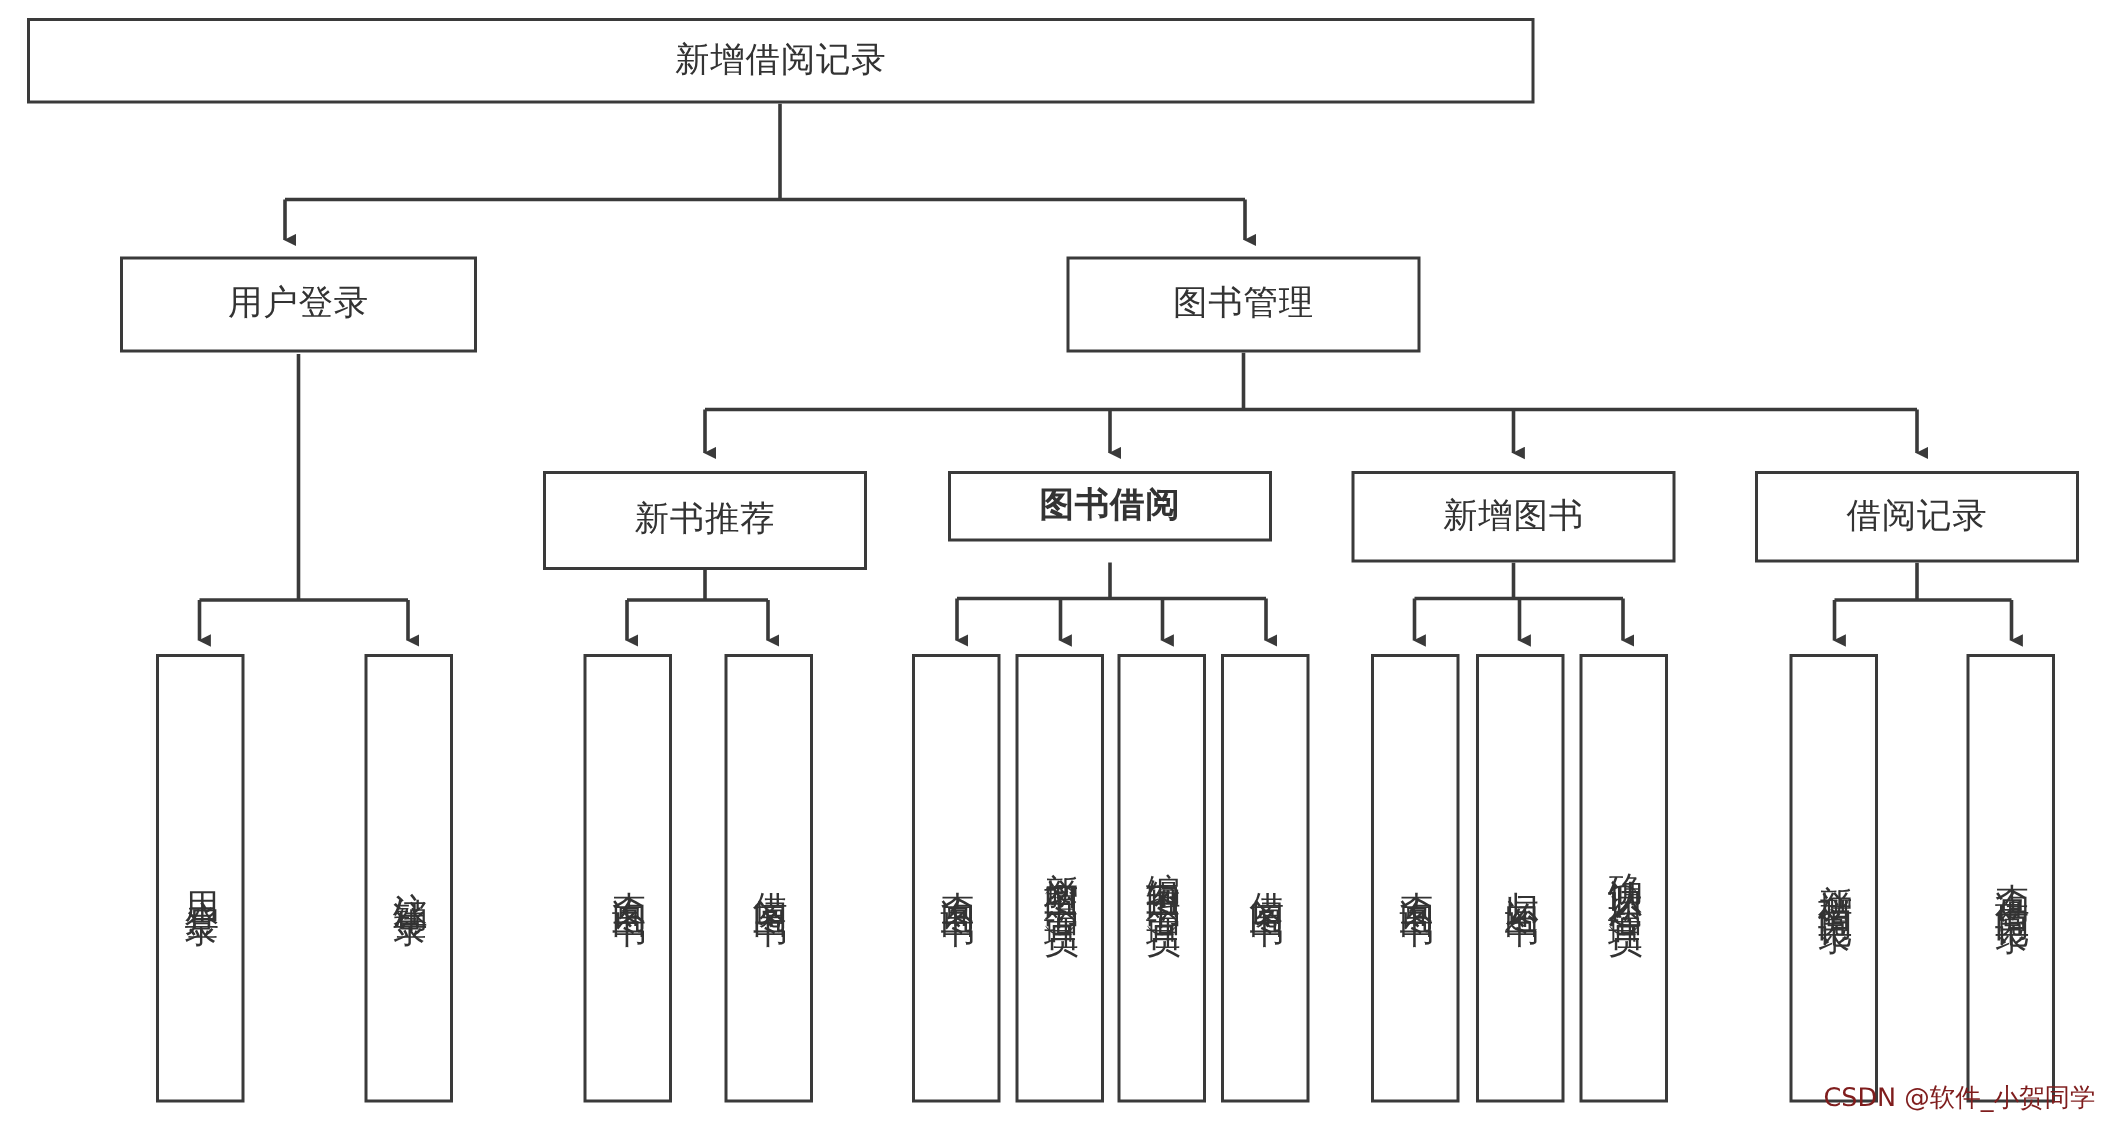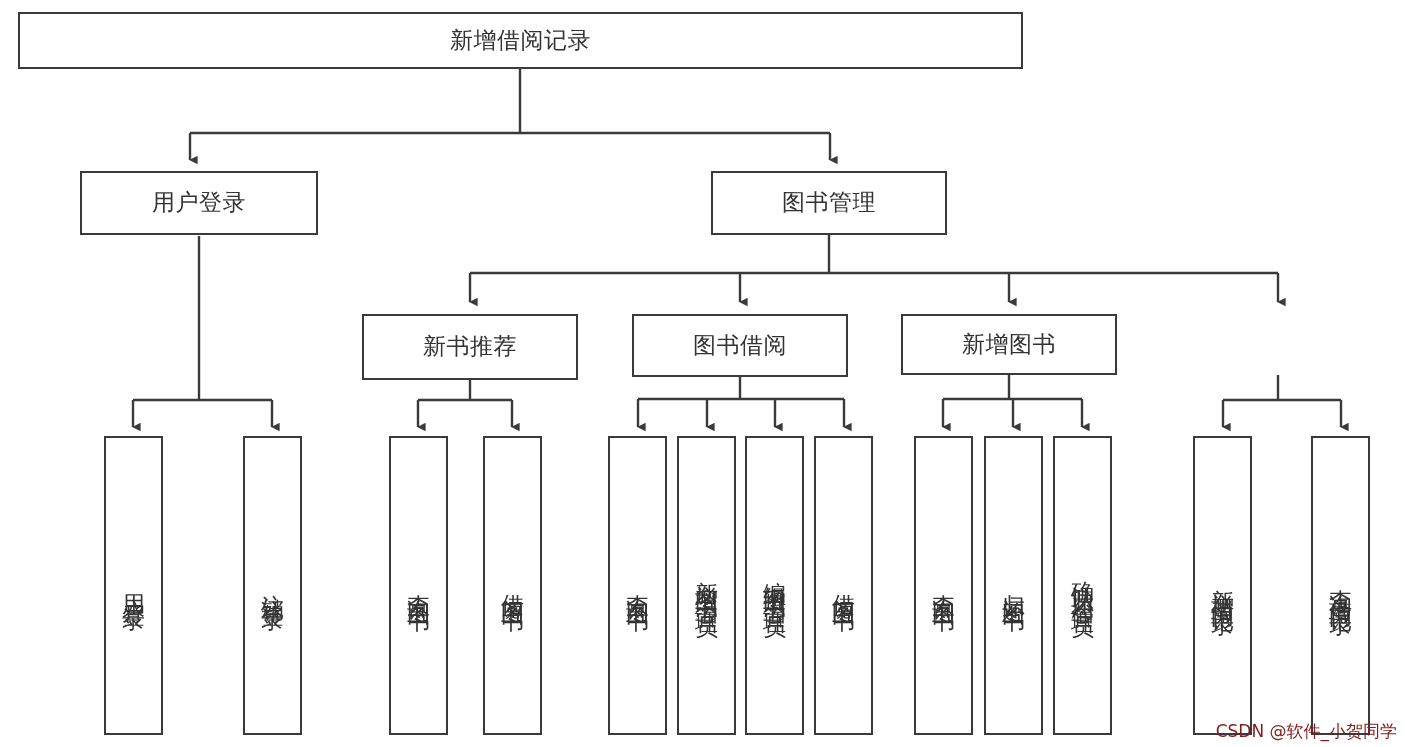--- a/index.html
+++ b/index.html
@@ -140,28 +140,31 @@
   </div>
 
   <div class="node horiz" style="left:711px; top:171px; width:236px; height:64px;">
     <span class="node-label">图书管理</span>
   </div>
 
   <div class="node horiz" style="left:362px; top:314px; width:216px; height:66px;">
     <span class="node-label">新书推荐</span>
   </div>
 
-  <div class="node horiz" style="left:632px; top:314px; width:216px; height:63px;">
+  <div class="node horiz" style="left:632px; top:314px; width:216px; height:47px;font-weight:bold;">
     <span class="node-label">图书借阅</span>
   </div>
 
   <div class="node horiz" style="left:901px; top:314px; width:216px; height:61px;">
     <span class="node-label">新增图书</span>
   </div>
 
+  <div class="node horiz" style="left:1170px; top:314px; width:216px; height:61px;">
+    <span class="node-label">借阅记录</span>
+  </div>
 
   <div class="node vert" style="left:104px; top:436px; width:59px; height:299px;">
     <span class="node-label">用户登录</span>
   </div>
 
   <div class="node vert" style="left:243px; top:436px; width:59px; height:299px;">
     <span class="node-label">注销登录</span>
   </div>
 
   <div class="node vert" style="left:389px; top:436px; width:59px; height:299px;">

